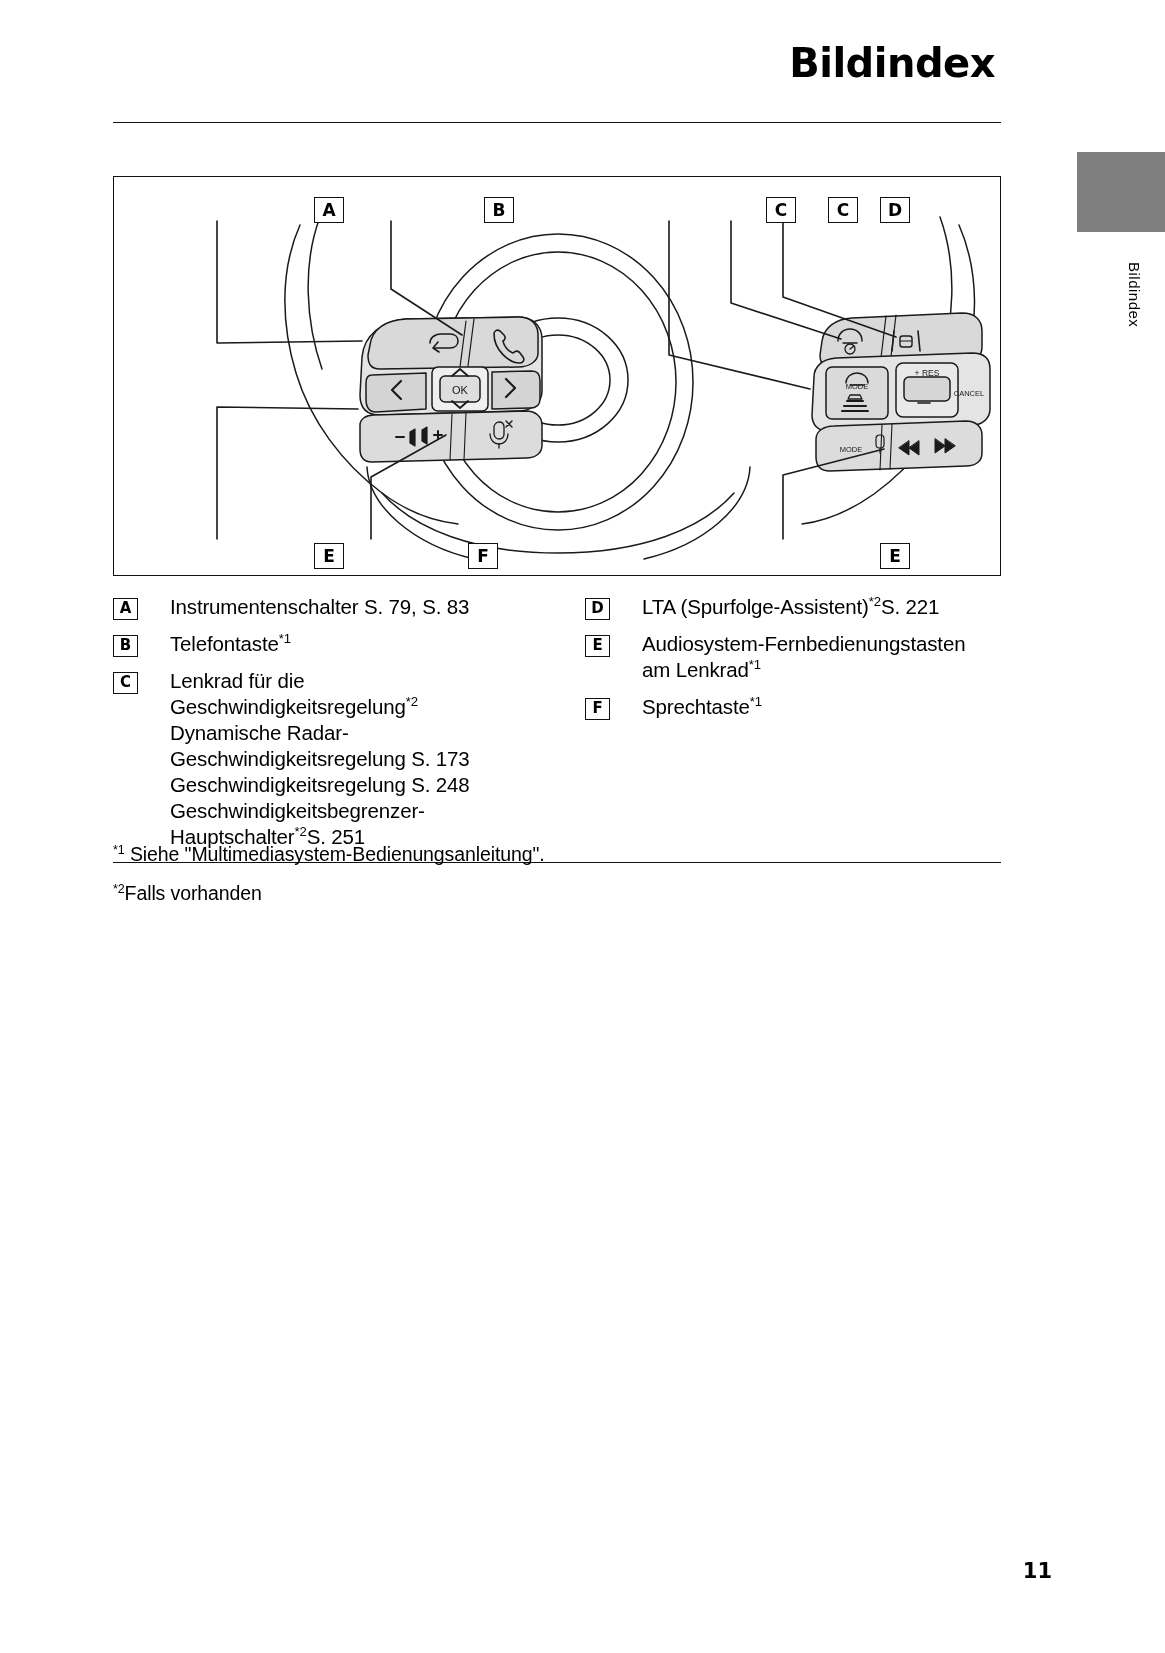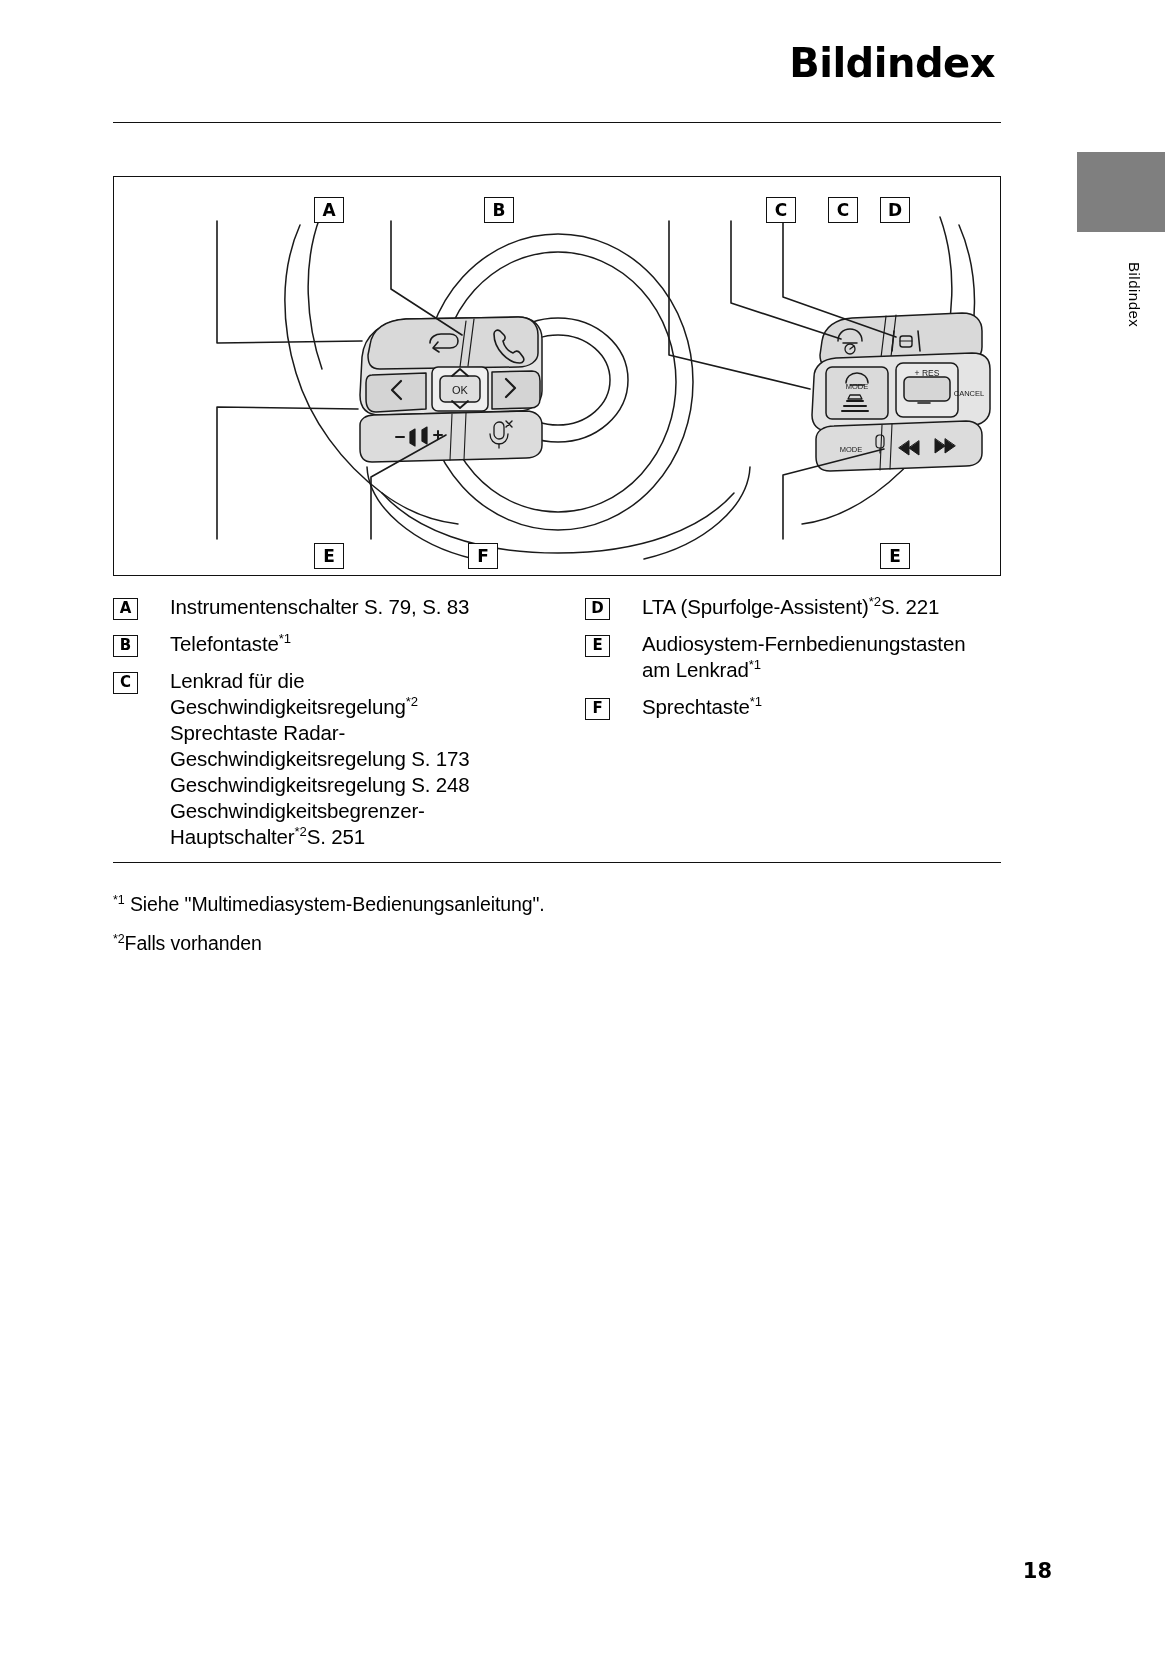--- a/index.html
+++ b/index.html
@@ -106,21 +106,21 @@
 
   
   .foot-rule {
     position: absolute;
     left: 113px; top: 862px;
     width: 888px; height: 0;
     border-top: 1.4px solid #111;
   }
   .footnotes {
     position: absolute;
-    left: 113px; top: 892px;
+    left: 113px; top: 842px;
     width: 888px;
   }
   .footnote {
     font-size: 19.5px;
     line-height: 24px;
     margin-bottom: 15px;
     letter-spacing: -0.1px;
   }
 
   
@@ -338,21 +338,21 @@
           <div class="legend-key">B</div>
           <div class="legend-text">
             <span class="ln">Telefontaste<sup>*1</sup></span>
           </div>
         </div>
         <div class="legend-item">
           <div class="legend-key">C</div>
           <div class="legend-text">
             <span class="ln">Lenkrad für die</span>
             <span class="ln">Geschwindigkeitsregelung<sup>*2</sup></span>
-            <span class="ln">Sprechtaste Radar-</span>
+            <span class="ln">Dynamische Radar-</span>
             <span class="ln">Geschwindigkeitsregelung S. 173</span>
             <span class="ln">Geschwindigkeitsregelung S. 248</span>
             <span class="ln">Geschwindigkeitsbegrenzer-</span>
             <span class="ln">Hauptschalter<sup>*2</sup>S. 251</span>
           </div>
         </div>
       </div>
     <div class="legend-col right" id="legend-right">
         <div class="legend-item">
           <div class="legend-key">D</div>
@@ -375,14 +375,14 @@
         </div>
       </div>
   </div>
 
   <div class="foot-rule"></div>
   <div class="footnotes" id="footnotes">
       <div class="footnote"><sup>*1</sup> Siehe "Multimediasystem-Bedienungsanleitung".</div>
       <div class="footnote"><sup>*2</sup>Falls vorhanden</div>
     </div>
 
-  <div class="page-number">18</div>
+  <div class="page-number">11</div>
 </div>
 
 </body></html>

